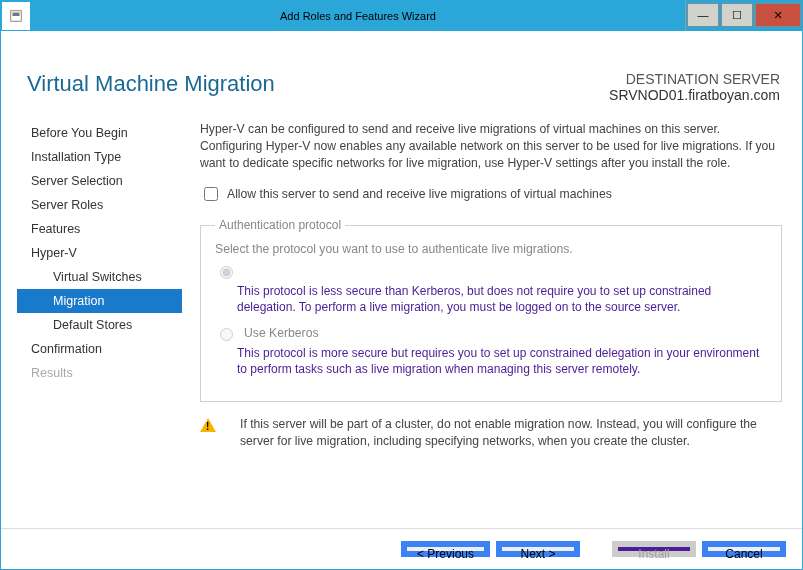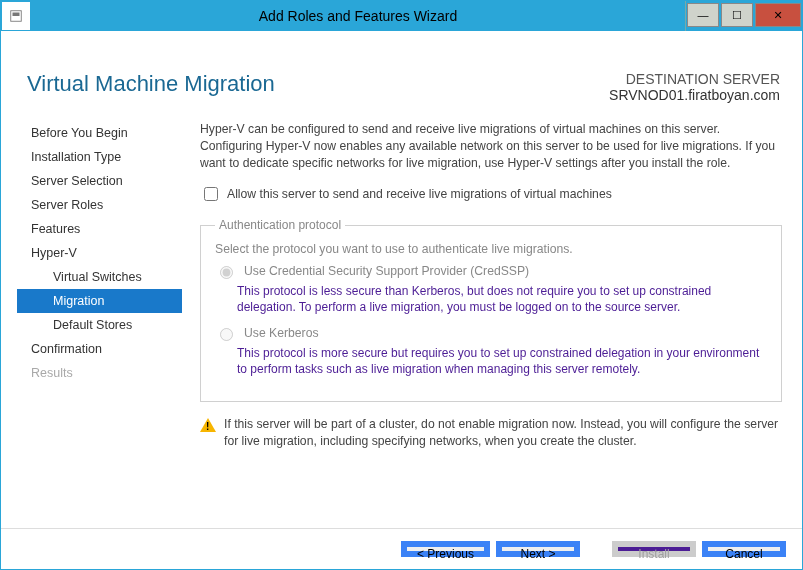--- a/index.html
+++ b/index.html
@@ -30,21 +30,21 @@
     height: 28px;
     display: flex;
     align-items: center;
     justify-content: center;
     background: #fff;
     margin: 1px;
   }
   .titlebar-title {
     flex: 1;
     text-align: center;
-    font-size: 14px;
+    font-size: 11px;
     color: #000;
   }
   .winbtns { display: flex; height: 100%; border-left:1px solid #7aa; }
   .winbtn {
     width: 32px;
     height: 24px;
     background: #cfd3cb;
     border: 1px solid #888;
     margin: 2px 1px 0 1px;
     display: flex;
@@ -118,21 +118,21 @@
   }
   legend {
     font-size: 12px;
     color: #888;
     padding: 0 4px;
   }
   .fs-desc { margin-bottom: 8px; }
   .radio-row { display: flex; align-items: flex-start; gap: 8px; margin-bottom: 4px; }
   .radio-row input[type=radio]{ margin-top:2px; accent-color:#888;}
   .radio-sub { font-size: 12px; color:#4c1d95; margin: 0 0 10px 22px; line-height:1.35; }
-  .warn { display: flex; gap: 8px; margin-top: 14px; line-height:1.4; }
+  .warn { display: flex; gap: 24px; margin-top: 14px; line-height:1.4; }
   .warn-icon {
     width: 0; height: 0;
     border-left: 8px solid transparent;
     border-right: 8px solid transparent;
     border-bottom: 14px solid #f7b500;
     position: relative;
     margin-top: 2px;
     flex-shrink:0;
   }
   .warn-icon::after{
@@ -212,21 +212,20 @@
           <input type="checkbox" style="">
           <span>Allow this server to send and receive live migrations of virtual machines</span>
         </label>
 
         <fieldset>
           <legend>Authentication protocol</legend>
           <div class="fs-desc">Select the protocol you want to use to authenticate live migrations.</div>
 
           <div class="radio-row">
             <input type="radio" name="auth" checked="" disabled="" style="">
-            <span>Use Credential Security Support Provider (CredSSP)</span>
           </div>
           <div class="radio-sub">This protocol is less secure than Kerberos, but does not require you to set up constrained delegation. To perform a live migration, you must be logged on to the source server.</div>
 
           <div class="radio-row">
             <input type="radio" name="auth" disabled="" style="">
             <span>Use Kerberos</span>
           </div>
           <div class="radio-sub">This protocol is more secure but requires you to set up constrained delegation in your environment to perform tasks such as live migration when managing this server remotely.</div>
         </fieldset>
 

